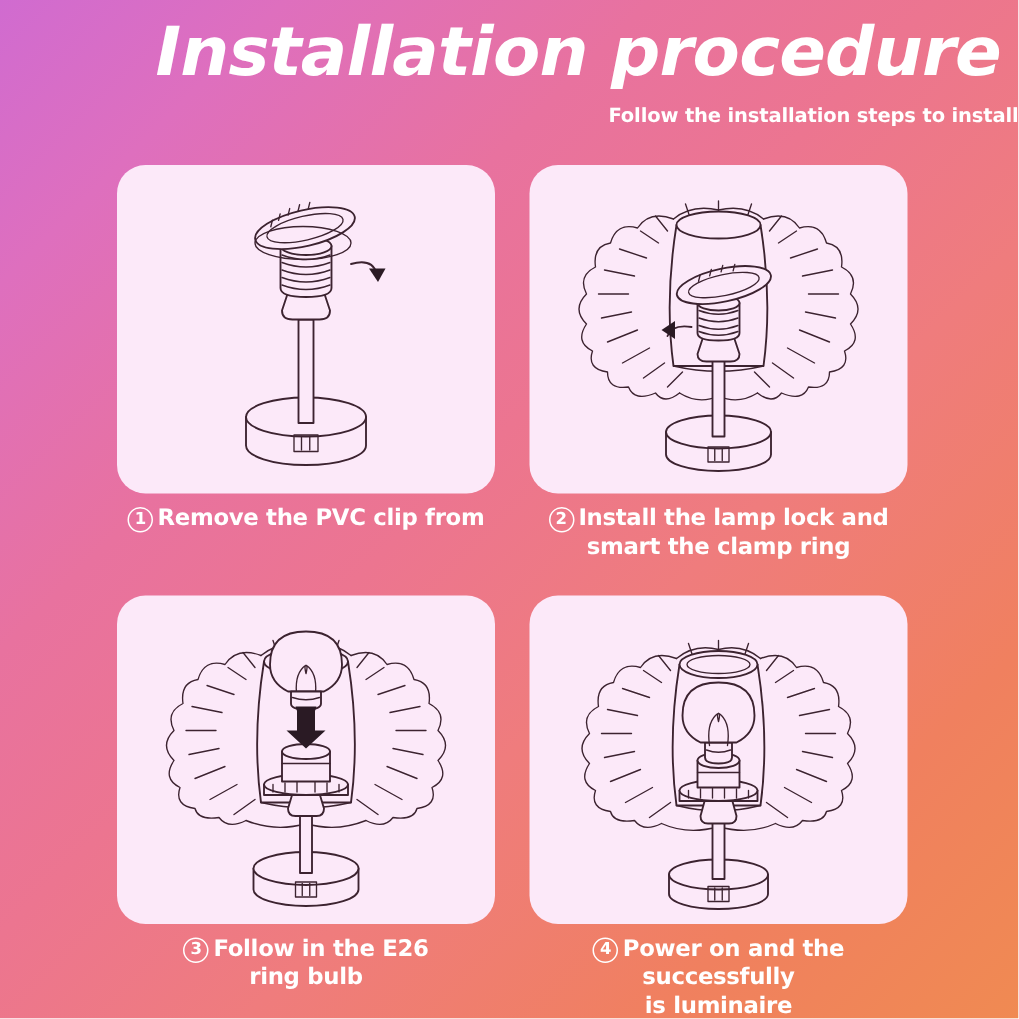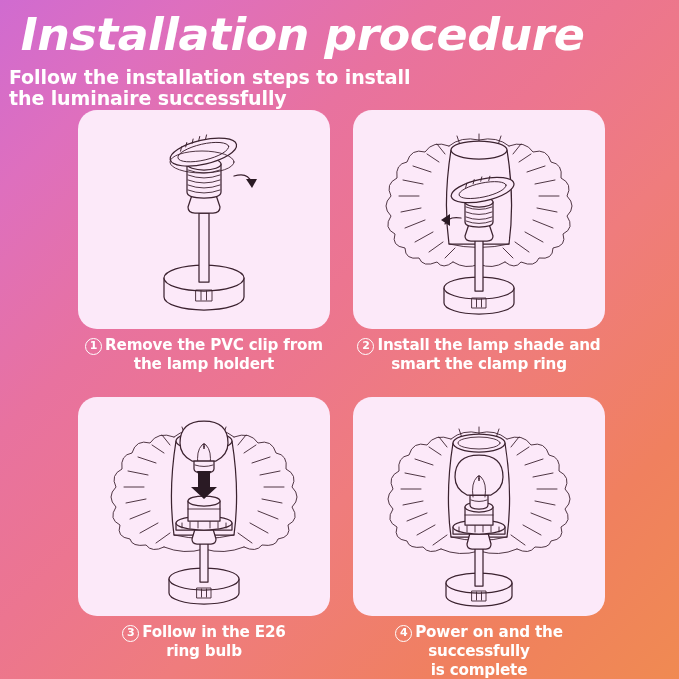--- a/index.html
+++ b/index.html
@@ -28,39 +28,39 @@
         #f08a52 100%);
     overflow: hidden;
   }
 
   
   .header {
     position: absolute;
     left: 9px;
     right: 0;
     top: 8px;
-    text-align: left;
+    text-align: right;
   }
   .title {
     font-family: "DejaVu Sans", sans-serif;
     font-style: italic;
     font-weight: bold;
     font-size: 45px;
     line-height: 54px;
     letter-spacing: -0.5px;
     color: #ffffff;
     margin: 0;
     padding: 0 18px;
     white-space: nowrap;
     transform: scaleX(1.02);
   }
   .subtitle {
     font-family: "DejaVu Sans", sans-serif;
     font-weight: bold;
-    font-size: 19px;
+    font-size: 13px;
     line-height: 21px;
     color: #ffffff;
     margin: 5px 0 0 0;
     letter-spacing: -0.1px;
   }
   .subtitle .sub-line {
     display: block;
   }
 
   
@@ -147,21 +147,20 @@
 </style>
 </head>
 <body>
 
 <div id="poster">
 
   <div class="header">
     <h1 class="title">Installation procedure</h1>
     <p class="subtitle">
       <span class="sub-line">Follow the installation steps to install</span>
-      <span class="sub-line">the luminaire successfully</span>
     </p>
   </div>
 
   <div class="grid">
 
     <div class="step">
       <div class="card">
         <svg viewBox="0 0 252 219">
 
           <path class="fill-shade" d="M86 168 L86 187 A40 13 0 0 0 166 187 L166 168 Z"></path>
@@ -191,21 +190,20 @@
           </g>
 
           <ellipse class="ln-thin" cx="124" cy="52" rx="32" ry="11" fill="none"></ellipse>
 
           <path class="ln" d="M156 66 Q170 62 173 72" stroke-width="1.6"></path>
           <path class="dark" d="M174 78 L168 69 L179 69 Z"></path>
         </svg>
       </div>
       <div class="caption">
         <span class="num">1</span><span class="ctext">Remove the PVC clip from</span><br>
-        <span class="ctext">the lamp holdert</span>
       </div>
     </div>
 
     <div class="step">
       <div class="card">
         <svg viewBox="0 0 252 219">
 
           <g class="ln-thin">
             <path d="M96 36 Q80 30 72 42 Q58 38 54 52 Q42 54 44 68 Q32 74 38 86 Q28 96 38 106 Q30 118 42 124 Q38 136 52 138 Q52 150 66 148 Q70 158 84 152 Q90 160 100 152"></path>
             <path d="M156 36 Q172 30 180 42 Q194 38 198 52 Q210 54 208 68 Q220 74 214 86 Q224 96 214 106 Q222 118 210 124 Q214 136 200 138 Q200 150 186 148 Q182 158 168 152 Q162 160 152 152"></path>
@@ -242,21 +240,21 @@
             <ellipse class="fill-shade" cx="130" cy="80" rx="32" ry="11"></ellipse>
             <ellipse class="ln-thin" cx="130" cy="80" rx="24" ry="7" fill="#fce9f9"></ellipse>
             <path class="ln-thin" d="M114 74 L116 70 M122 72 L124 68 M130 71 L132 67 M138 72 L140 68"></path>
           </g>
 
           <path class="ln" d="M108 108 Q95 106 92 114" stroke-width="1.5"></path>
           <path class="dark" d="M88 110 L97 104 L97 116 Z"></path>
         </svg>
       </div>
       <div class="caption">
-        <span class="num">2</span><span class="ctext">Install the lamp shade and</span><br>
+        <span class="num">2</span><span class="ctext">Install the lamp lock and</span><br>
         <span class="ctext">smart the clamp ring</span>
       </div>
     </div>
 
     <div class="step">
       <div class="card">
         <svg viewBox="0 0 252 219">
 
           <g class="ln-thin">
             <path d="M96 40 Q80 34 72 46 Q58 42 54 56 Q42 58 44 72 Q32 78 38 90 Q28 100 38 110 Q30 122 42 128 Q38 140 52 142 Q54 150 68 148 Q74 156 86 150"></path>
@@ -347,18 +345,18 @@
           <path class="fill-shade" d="M117 98 L117 108 Q117 112 126 112 Q135 112 135 108 L135 98 Z"></path>
           <path class="ln-thin" d="M118 103 Q126 106 134 103"></path>
 
           <path class="fill-shade" d="M126 58 Q150 58 150 80 Q150 92 138 98 L114 98 Q102 92 102 80 Q102 58 126 58 Z"></path>
 
           <path class="ln-thin" d="M120 100 Q118 86 124 80 Q128 76 126 84 Q124 76 128 80 Q134 86 132 100"></path>
         </svg>
       </div>
       <div class="caption">
         <span class="num">4</span><span class="ctext">Power on and the successfully</span><br>
-        <span class="ctext">is complete</span>
+        <span class="ctext">is luminaire</span>
       </div>
     </div>
 
   </div>
 </div>
 
 </body></html>

